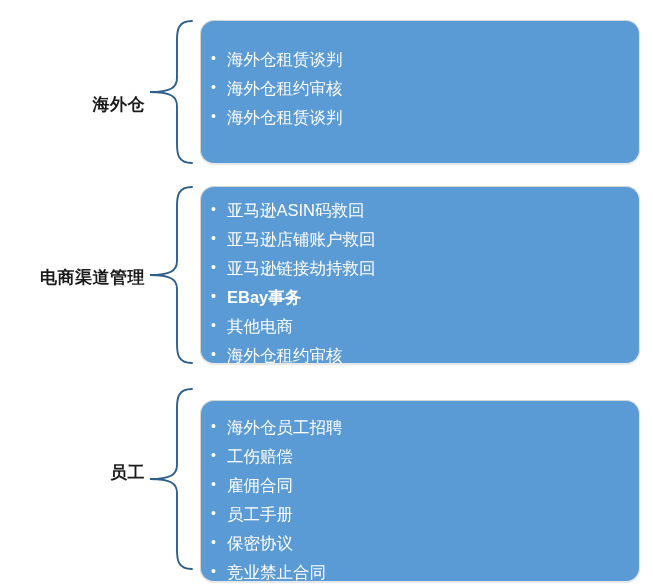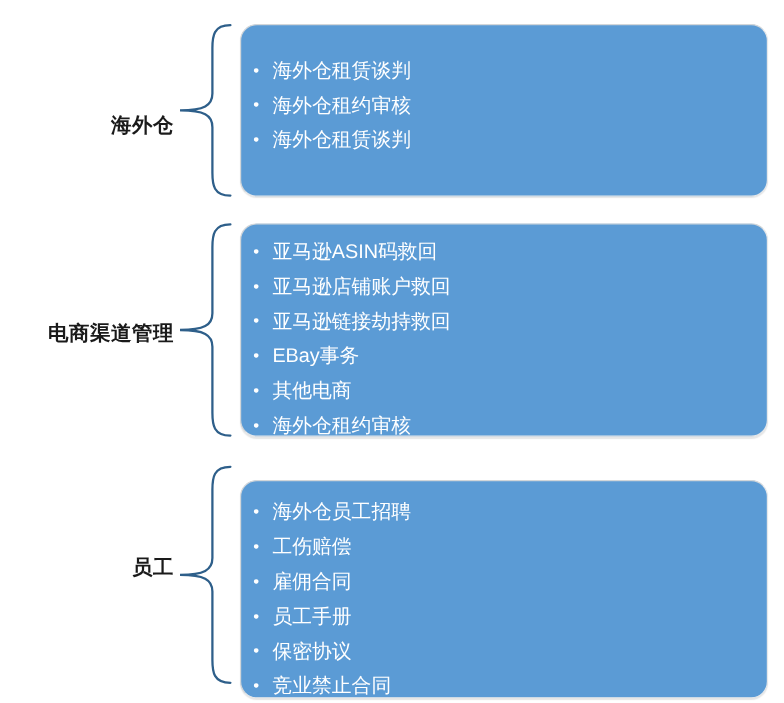--- a/index.html
+++ b/index.html
@@ -81,21 +81,21 @@
   .panel-list li::before {
     content: "\2022";
     position: absolute;
     left: 2px;
     top: -1px;
     font-size: 14px;
     line-height: 29px;
     color: #ffffff;
   }
   .panel-list li.bold-item {
-    font-weight: 400;
+    font-weight: 700;
   }
 
   
   #group-0 { top: 18px;  height: 148px; }
   #group-0 .group-label { top: 78px; }
   #group-0 .brace  { top: 0px;  height: 148px; }
   #group-0 .panel  { top: 2px;  height: 144px; padding: 24px 0 0 8px; }
 
   #group-1 { top: 184px; height: 182px; }
   #group-1 .group-label { top: 85px; }

